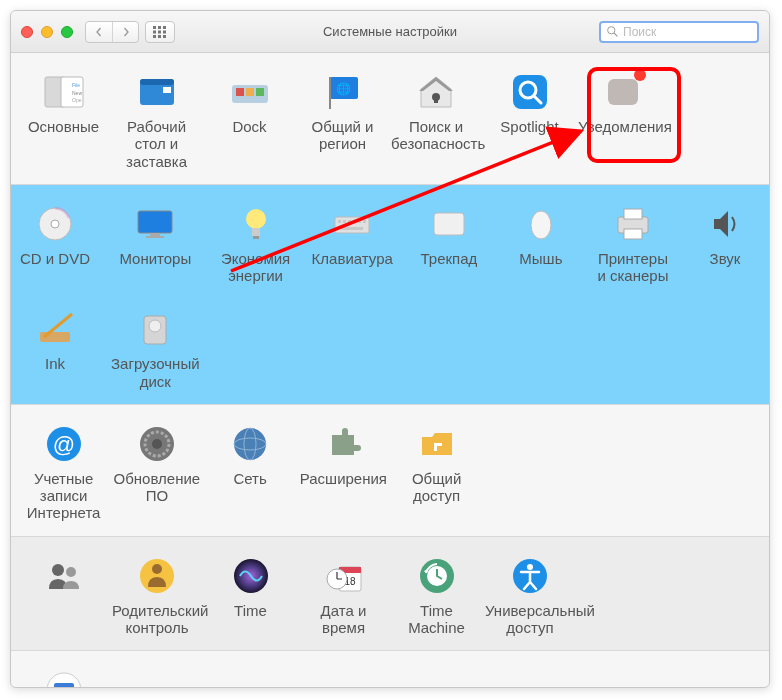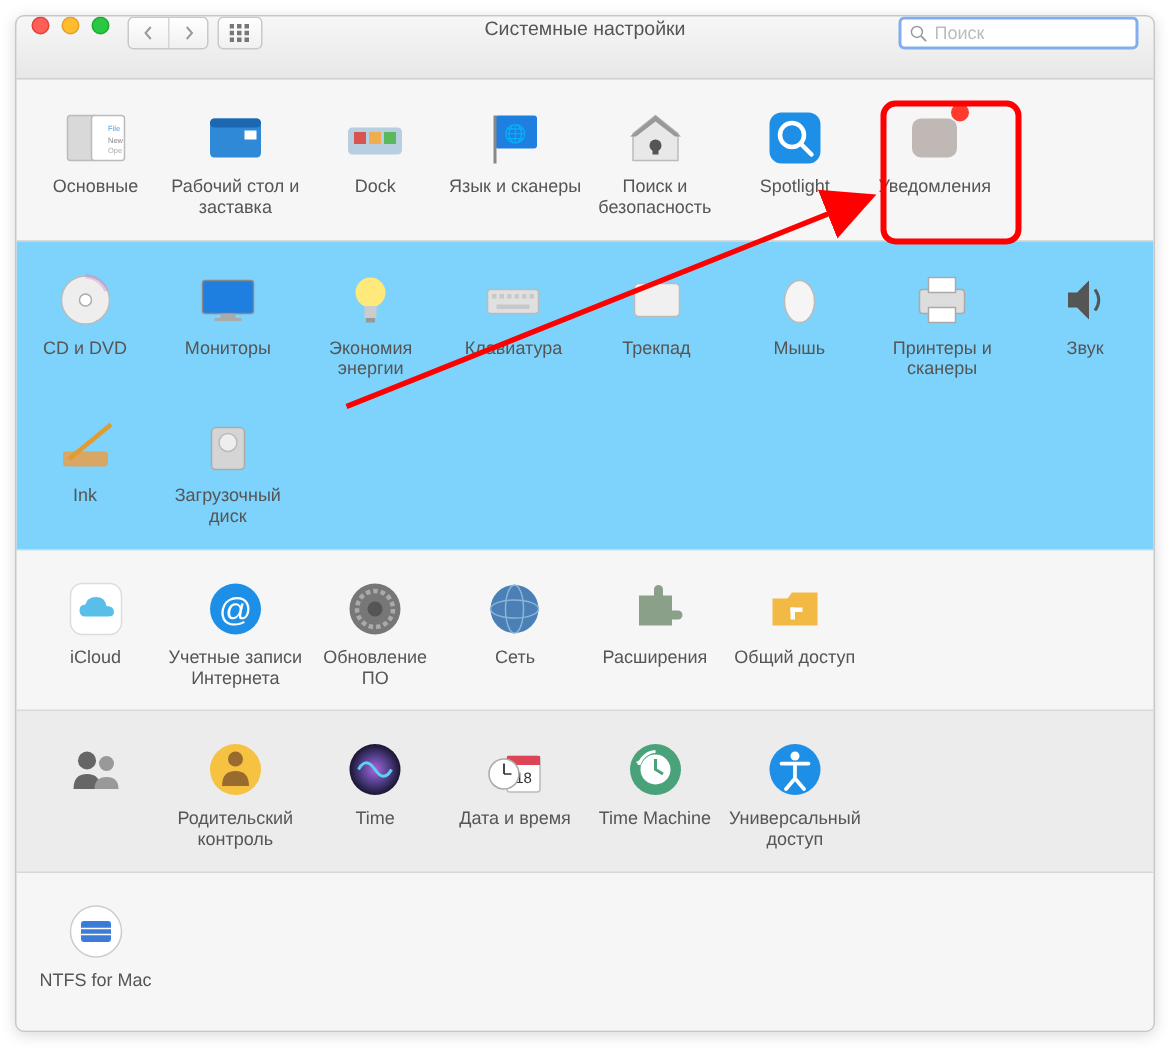--- a/index.html
+++ b/index.html
@@ -20,20 +20,21 @@
     overflow: hidden;
     background: #ececec;
     box-shadow: 0 2px 10px rgba(0,0,0,0.15);
     position: relative;
   }
   .titlebar {
     height: 42px;
     background: linear-gradient(#f7f7f7,#e7e7e7);
     border-bottom: 1px solid #d0d0d0;
     display: flex;
+    align-items: center;
     padding: 0 10px;
     position: relative;
   }
   .traffic { display: flex; gap: 8px; margin-right: 12px; }
   .dot { width: 12px; height: 12px; border-radius: 50%; }
   .dot.red { background: #ff5f57; border:1px solid #e24238;}
   .dot.yellow { background: #ffbd2e; border:1px solid #e1a028;}
   .dot.green { background: #28c940; border:1px solid #1daa30;}
   .navseg {
     display: inline-flex;
@@ -91,21 +92,21 @@
     padding: 4px 2px;
     cursor: default;
     min-height: 82px;
   }
   .pref .iconwrap {
     width: 42px; height: 42px;
     display:flex; align-items:center; justify-content:center;
     margin-bottom: 5px;
     position:relative;
   }
-  .pref .label { font-size: 12px; line-height: 1.15; color:#555; max-width: 90px;}
+  .pref .label { font-size: 15px; line-height: 1.15; color:#555; max-width: 90px;}
   .badge-dot { position:absolute; top:-2px; right:-2px; width:12px; height:12px; background:#ff3b30; border-radius:50%; }
 
   .highlight-box {
     position:absolute;
     border: 4px solid #ff0000;
     border-radius: 10px;
     pointer-events:none;
     z-index: 10;
   }
   .arrow {
@@ -202,21 +203,21 @@
 
 
     <div class="pref">
       <div class="iconwrap">
         <svg width="42" height="42" viewBox="0 0 42 42">
             <rect x="8" y="6" width="28" height="22" rx="2" fill="#1e7fe0"></rect>
             <line x1="8" y1="6" x2="8" y2="38" stroke="#888" stroke-width="2"></line>
             <text x="22" y="22" font-size="12" fill="#fff" text-anchor="middle">🌐</text>
           </svg>
       </div>
-      <div class="label">Язык и сканеры</div>
+      <div class="label">Общий и регион</div>
     </div>
 
     <div class="pref">
       <div class="iconwrap">
         <svg width="42" height="42" viewBox="0 0 42 42">
             <path d="M21 6 L36 18 L36 36 L6 36 L6 18 Z" fill="#e8e8e8" stroke="#bbb"></path>
             <path d="M21 6 L38 20 L34 20 L21 10 L8 20 L4 20 Z" fill="#999"></path>
             <circle cx="21" cy="26" r="4" fill="#555"></circle>
             <rect x="19" y="26" width="4" height="6" fill="#555"></rect>
           </svg>
@@ -353,29 +354,20 @@
       <div></div>
       <div></div>
       <div></div>
       <div></div>
   </div>
 
   <div class="section alt sep">
     <div class="pref">
       <div class="iconwrap">
           <svg width="42" height="42" viewBox="0 0 42 42">
-            <rect x="4" y="4" width="34" height="34" rx="8" fill="#fff" stroke="#ddd"></rect>
-            <path d="M14 26 Q10 26 10 22 Q10 18 14 18 Q15 13 21 13 Q27 13 28 19 Q33 19 33 23 Q33 26 29 26 Z" fill="#5abfe8"></path>
-          </svg>
-        </div>
-      <div class="label">iCloud</div>
-    </div>
-    <div class="pref">
-      <div class="iconwrap">
-          <svg width="42" height="42" viewBox="0 0 42 42">
             <circle cx="21" cy="21" r="17" fill="#1e8fe6"></circle>
             <text x="21" y="29" font-size="22" fill="#fff" text-anchor="middle">@</text>
           </svg>
         </div>
       <div class="label">Учетные записи Интернета</div>
     </div>
     <div class="pref">
       <div class="iconwrap">
           <svg width="42" height="42" viewBox="0 0 42 42">
             <circle cx="21" cy="21" r="17" fill="#777"></circle>

